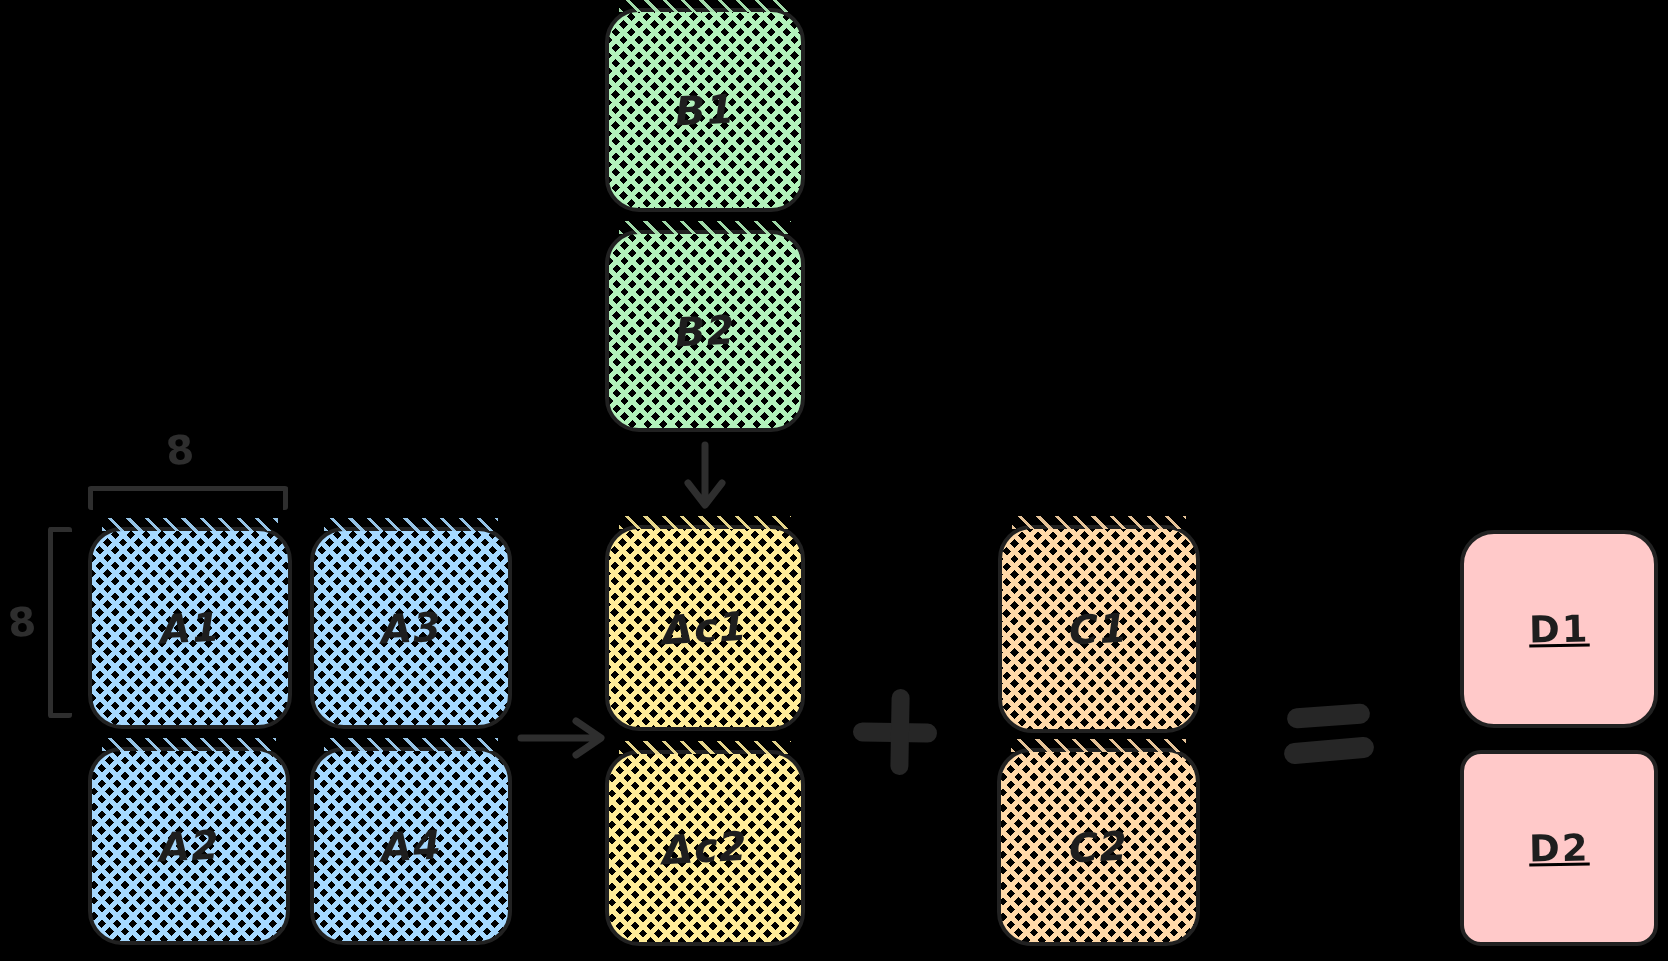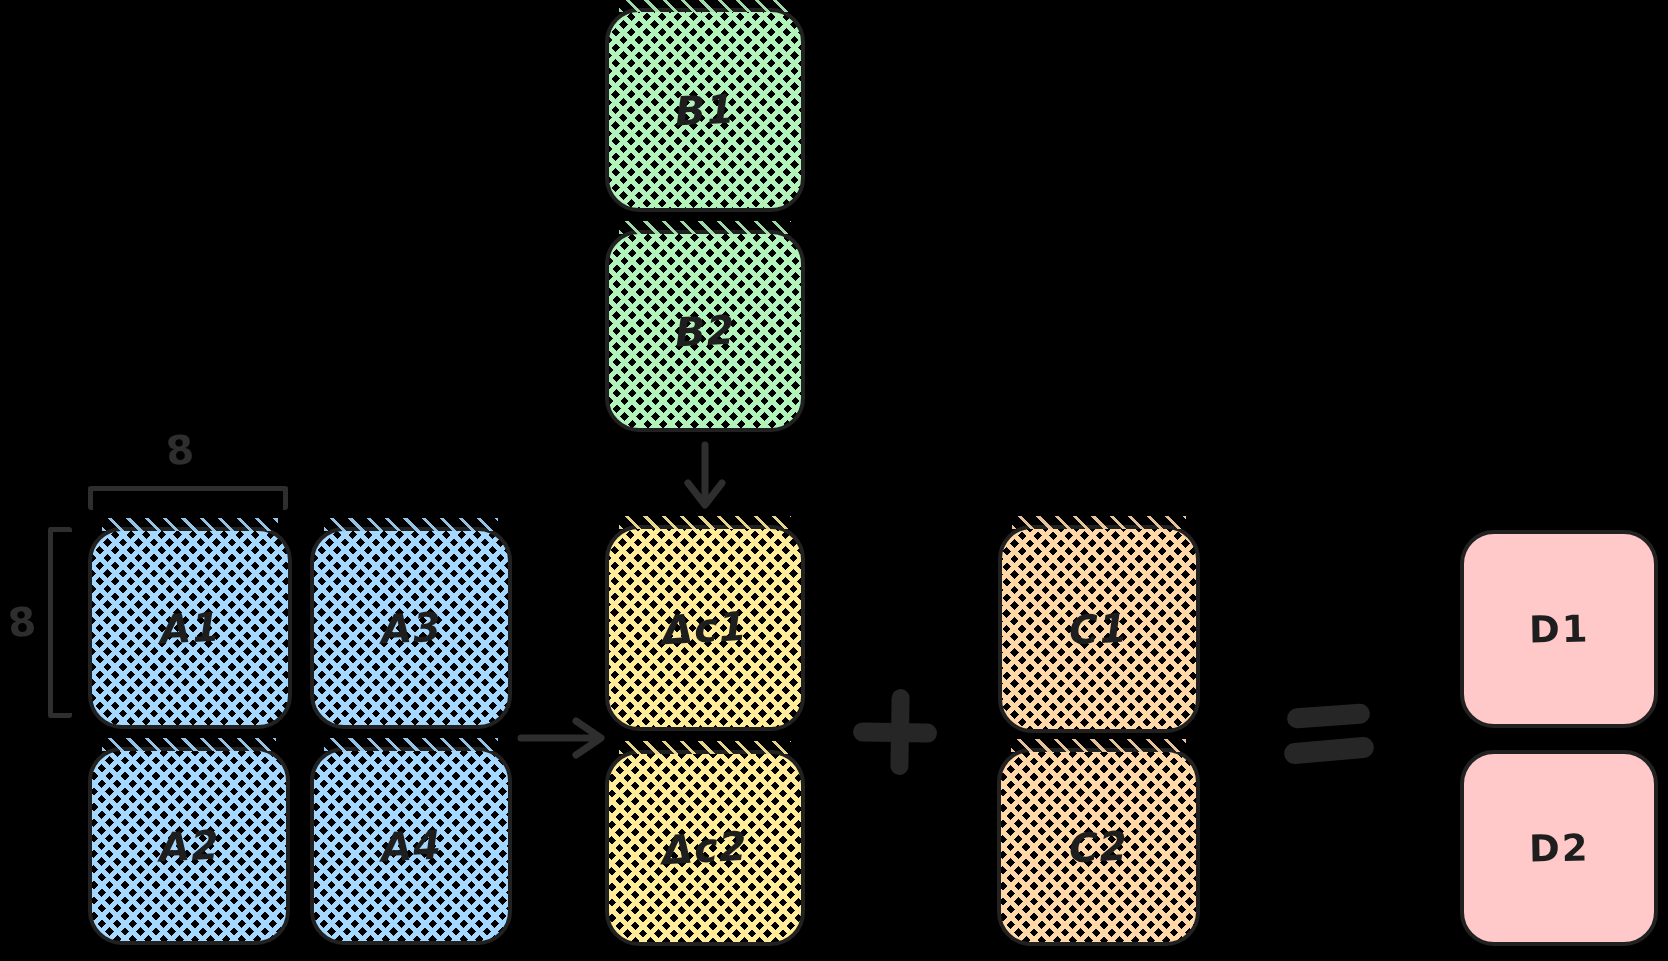--- a/index.html
+++ b/index.html
@@ -24,21 +24,21 @@
     background-image:
       repeating-linear-gradient(45deg,  var(--c) 0 5px, rgba(0,0,0,0) 5px 11px),
       repeating-linear-gradient(135deg, var(--c) 0 5px, rgba(0,0,0,0) 5px 11px);
   }
   
   .hatch::before {
     content:""; position:absolute; left:10px; right:10px; top:-13px; height:13px;
     background-image: repeating-linear-gradient(45deg, var(--c) 0 3px, rgba(0,0,0,0) 3px 13px);
     opacity:.9; pointer-events:none;
   }
-  .solid { background-color:var(--c); }
+  .solid { background-color:var(--c);text-decoration:underline; }
 
   .block-label {
     color:#1e1e1e; font-size:40px; font-weight:600; font-style:italic;
     transform:rotate(-3deg); letter-spacing:1px; white-space:nowrap;
   }
   .pink .block-label { font-style:normal; transform:rotate(-1deg); font-size:37px; letter-spacing:2px; }
 
   
   .annot-label {
     position:absolute; color:#2e2e2e; font-size:40px; font-weight:600;
@@ -125,17 +125,17 @@
   </div>
 
   <div class="op" id="equals-op">
     <div class="bar e1"></div>
     <div class="bar e2"></div>
   </div>
 
   <div class="block solid pink" style="left:1460px; top:530px; width:198px; height:198px;">
     <span class="block-label">D1</span>
   </div>
-  <div class="block solid pink" style="left:1460px; top:750px; width:198px; height:196px;">
+  <div class="block solid pink" style="left:1460px; top:750px; width:198px; height:196px;border-radius:21px;">
     <span class="block-label">D2</span>
   </div>
 
 </div>
 
 </body></html>

